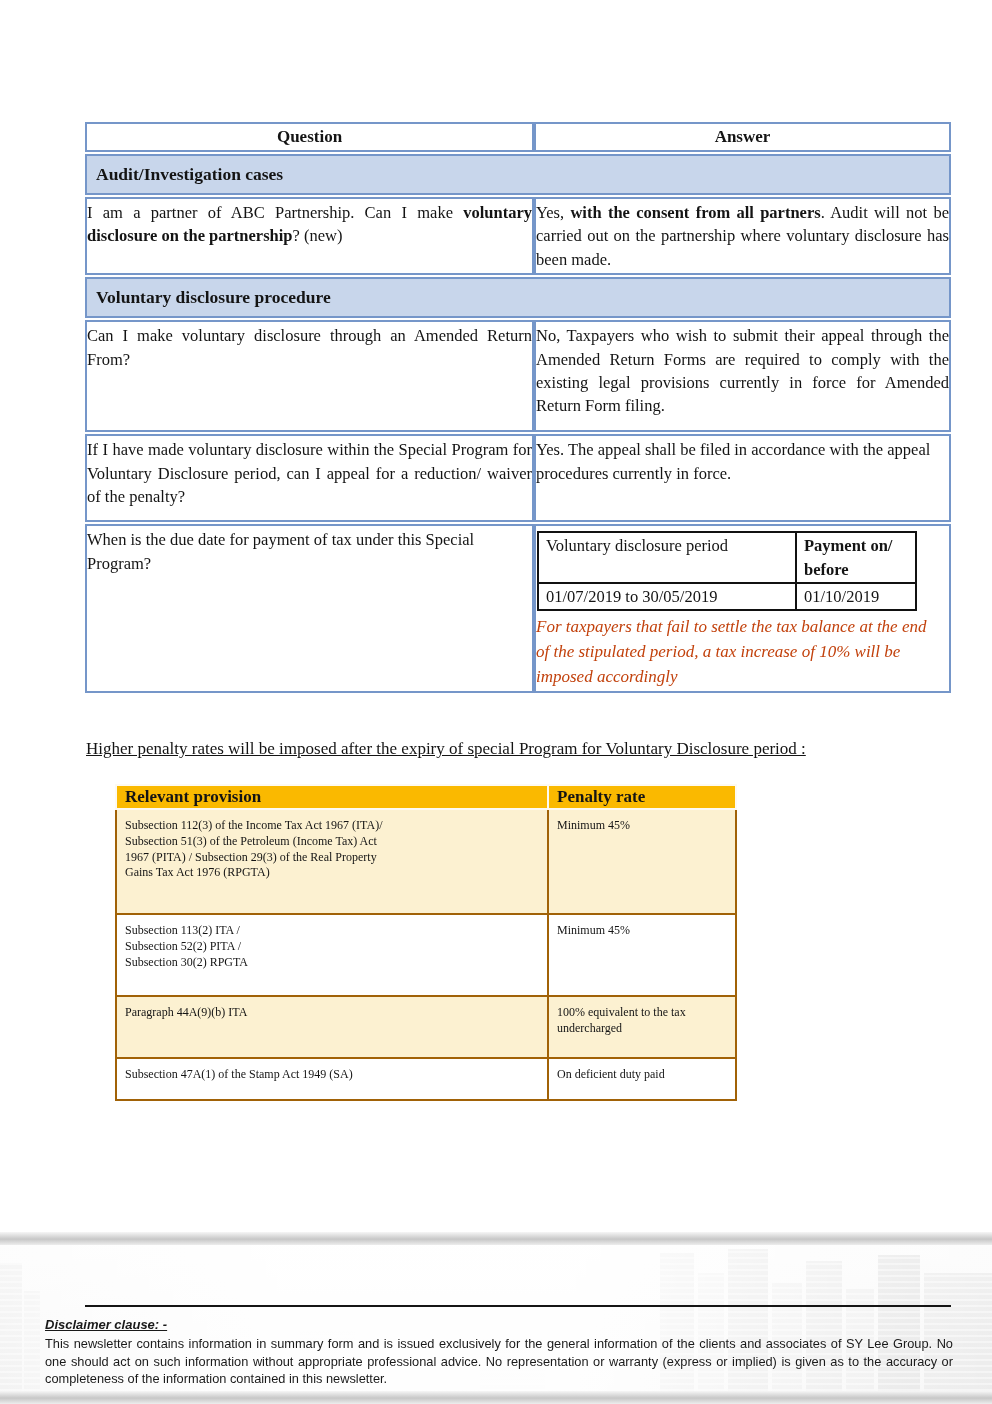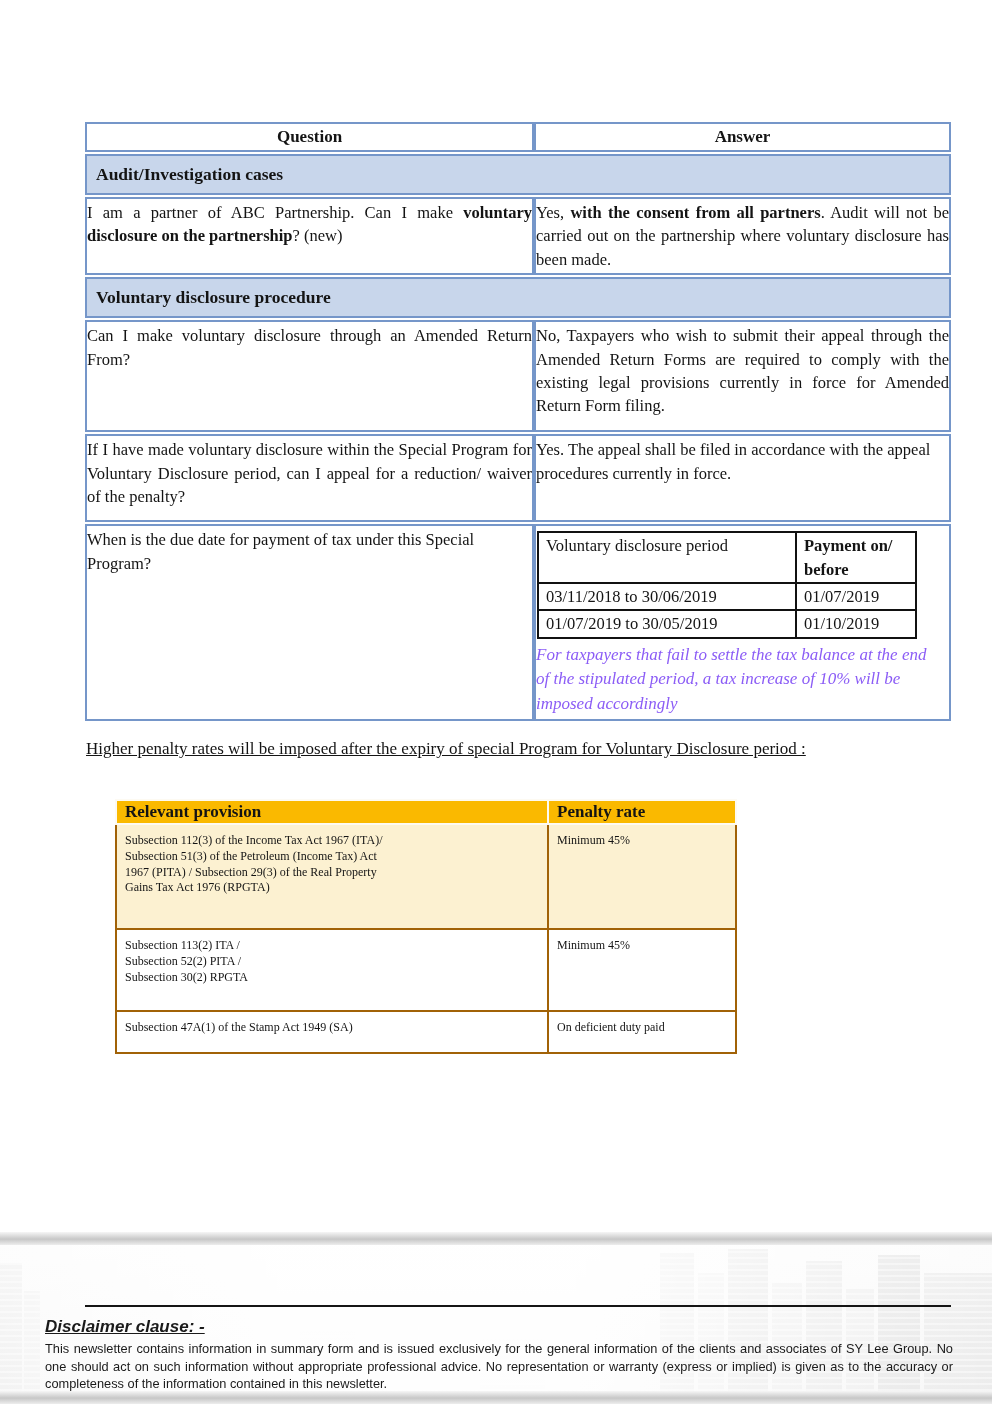--- a/index.html
+++ b/index.html
@@ -60,21 +60,21 @@
     padding: 1px 7px;
     font-size: 16.5px;
     vertical-align: top;
     background: transparent;
   }
   .period-col1 { width: 258px; }
   .period-col2 { width: 120px; font-weight: bold; }
   .period-head td { height: 46px; }
   .period-row td { height: 24px; }
   .red-note {
-    color: #8b5cf6;
+    color: #c2410c;
     font-style: italic;
     font-size: 17px;
     line-height: 1.45;
     margin-top: 4px;
     width: 398px;
   }
 
   
   .higher-heading {
     position: absolute;
@@ -84,21 +84,20 @@
     text-decoration: underline;
     white-space: nowrap;
   }
   table.penalty {
     position: absolute;
     top: 784px;
     left: 115px;
     width: 620px;
     border-collapse: collapse;
     table-layout: fixed;
-    margin-top: 15px;
   }
   table.penalty th {
     background: #FAB900;
     text-align: left;
     font-size: 17px;
     font-weight: bold;
     padding: 1px 8px;
     border: 2px solid #FDFAF2;
     height: 22px;
   }
@@ -171,21 +170,21 @@
   }
   .disclaimer {
     position: absolute;
     top: 85px;
     left: 45px;
     width: 908px;
     font-family: "Liberation Sans", sans-serif;
     color: #1a1a1a;
   }
   .disc-title {
-    font-size: 17px;
+    font-size: 13px;
     font-style: italic;
     font-weight: bold;
     text-decoration: underline;
     margin-bottom: 3px;
   }
   .disc-body {
     font-size: 12.8px;
     line-height: 1.38;
     text-align: justify;
   }
@@ -223,24 +222,20 @@
       <tr>
         <td style="height:158px">When is the due date for payment of tax under this Special Program?</td>
         <td>
           <table class="period">
             <tbody>
                   <tr class="period-head">
               <td class="period-col1">Voluntary disclosure period</td>
               <td class="period-col2">Payment on/ before</td>
             </tr>
             <tr class="period-row">
-              <td>03/11/2018 to 30/06/2019</td>
-              <td>01/07/2019</td>
-            </tr>
-            <tr class="period-row">
               <td>01/07/2019 to 30/05/2019</td>
               <td>01/10/2019</td>
             </tr>
           </tbody>
               </table>
           <div class="red-note">For taxpayers that fail to settle the tax balance at the end of the stipulated period, a tax increase  of 10% will be imposed accordingly</div>
         </td>
       </tr>
     </tbody>
       </table>
@@ -254,20 +249,24 @@
       <th class="pen-col1">Relevant provision</th>
       <th class="pen-col2">Penalty rate</th>
     </tr>
     <tr class="pen-r1">
       <td class="cream">Subsection 112(3) of the Income Tax Act 1967 (ITA)/<br>Subsection 51(3) of the Petroleum (Income Tax) Act<br>1967 (PITA) / Subsection 29(3) of the Real Property<br>Gains Tax Act 1976 (RPGTA)</td>
       <td class="cream">Minimum 45%</td>
     </tr>
     <tr class="pen-r2">
       <td>Subsection 113(2) ITA /<br>Subsection 52(2) PITA /<br>Subsection 30(2) RPGTA</td>
       <td>Minimum 45%</td>
+    </tr>
+    <tr class="pen-r3">
+      <td class="cream">Paragraph 44A(9)(b) ITA</td>
+      <td class="cream">100% equivalent to the tax undercharged</td>
     </tr>
     <tr class="pen-r4">
       <td>Subsection 47A(1) of the Stamp Act 1949 (SA)</td>
       <td>On deficient duty paid</td>
     </tr>
   </tbody>
     </table>
 
   <div class="footer">
     <div class="skyline">

